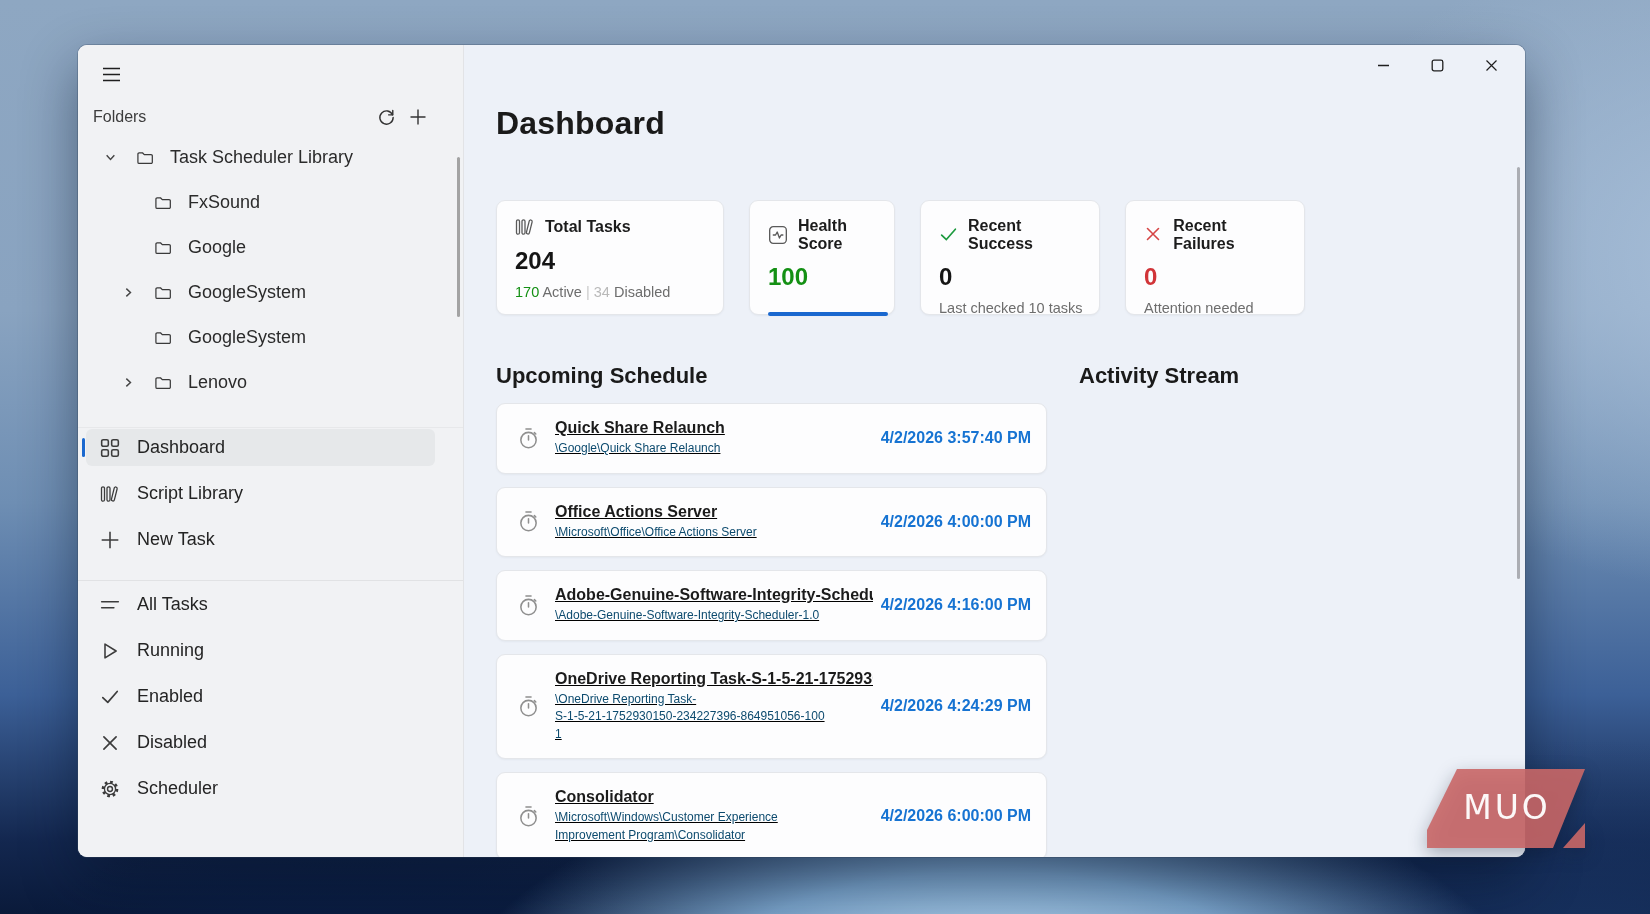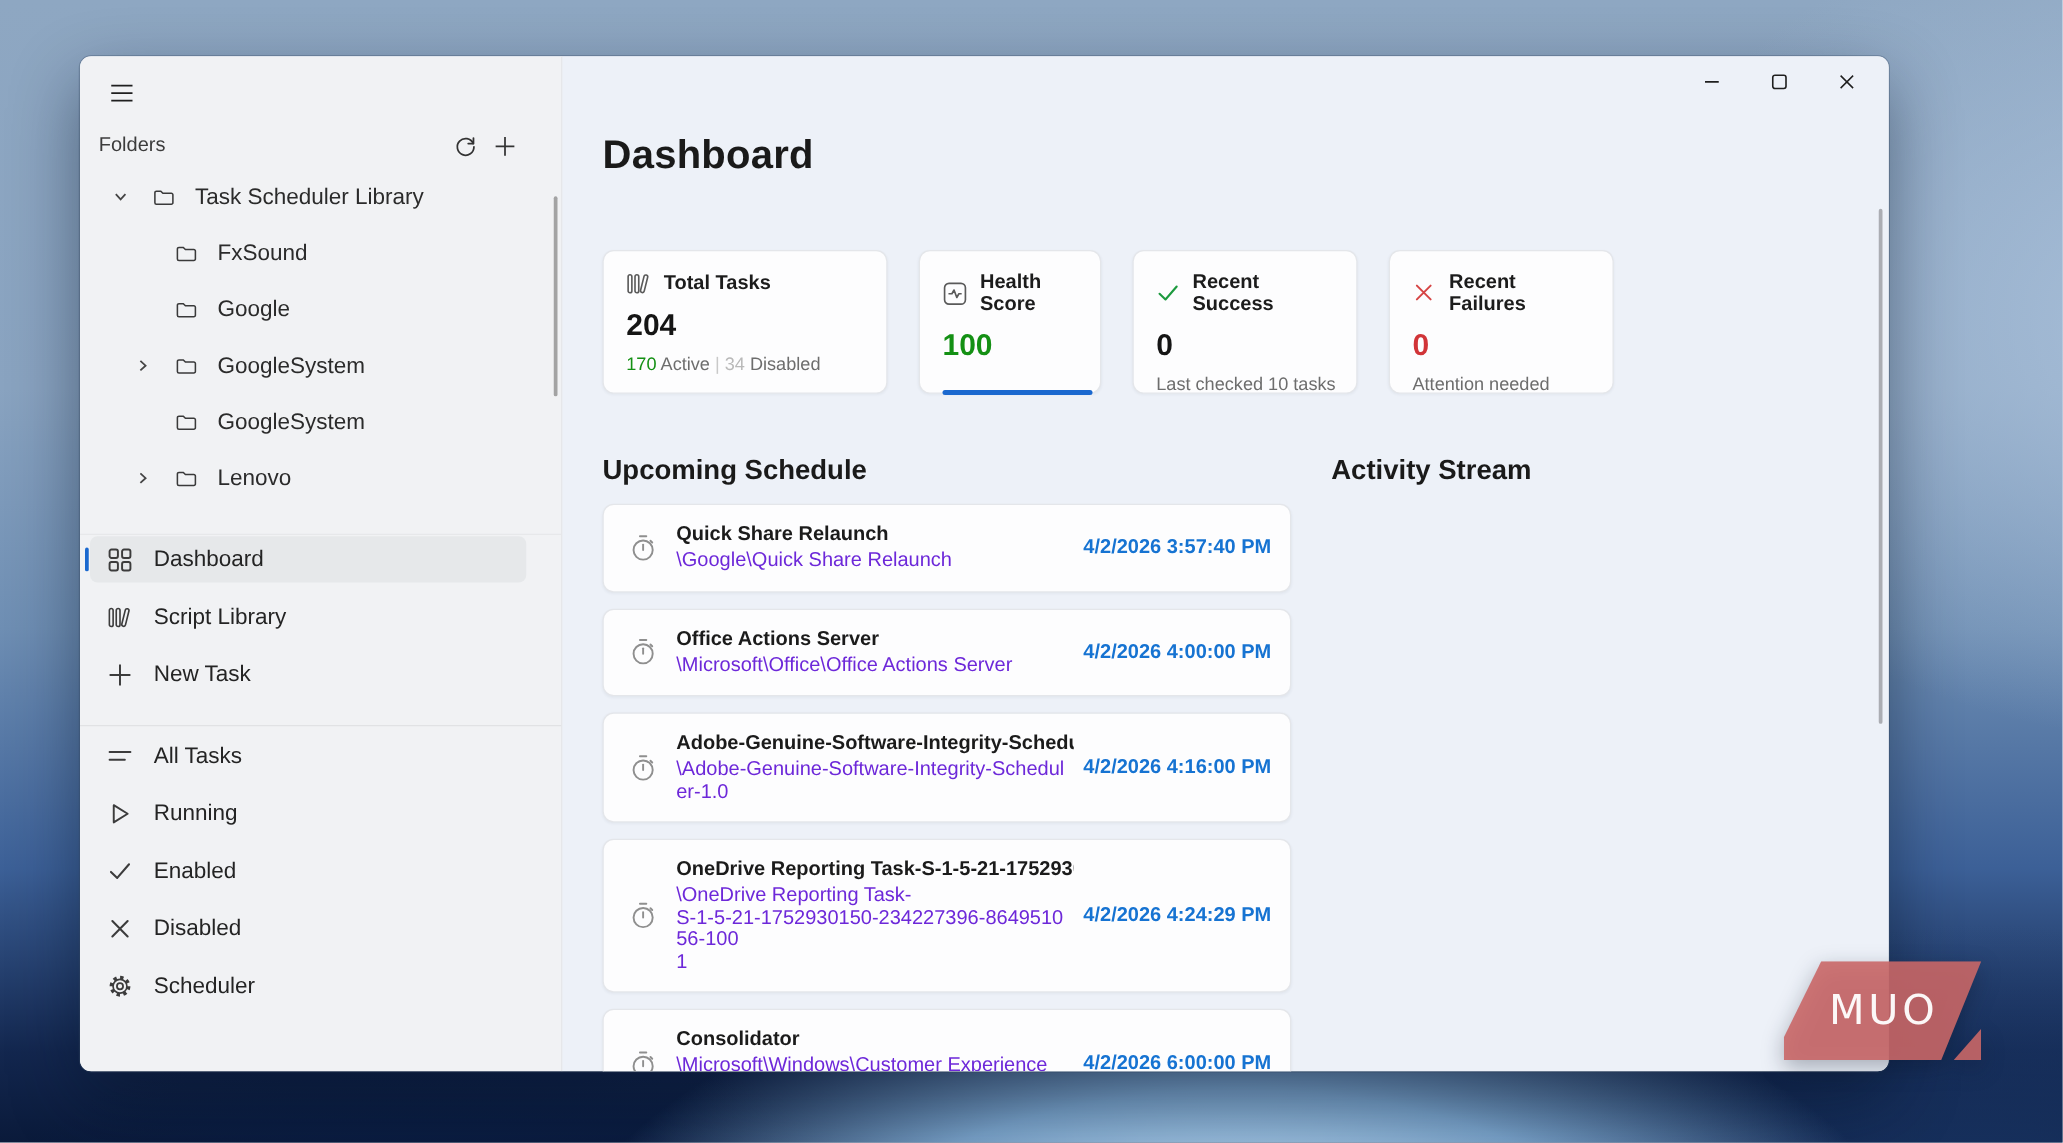--- a/index.html
+++ b/index.html
@@ -10,21 +10,21 @@
     background:
       radial-gradient(880px 470px at 60% 116%, #eaf5fd 0%, #bcdcf4 20%, rgba(150,198,238,.78) 40%, rgba(150,198,238,0) 64%),
       radial-gradient(640px 400px at 21% 119%, #04102a 0%, #0a1d42 38%, rgba(10,29,66,0) 68%),
       radial-gradient(900px 620px at 108% 28%, #a9c0da 0%, rgba(169,192,218,0) 55%),
       radial-gradient(760px 460px at 96% 112%, #1d3c70 0%, rgba(29,60,112,0) 62%),
       linear-gradient(180deg, #8ea7c2 0%, #89a3c0 34%, #6e8eb3 55%, #3c6097 76%, #13274f 92%, #0a1a3a 100%);
   }
 
   
   .window {
-    position:absolute; left:64px; top:45px; width:1447px; height:812px;
+    position:absolute; left:78px; top:45px; width:1447px; height:812px;
     background:#edf1f8; border-radius:9px; overflow:hidden;
     box-shadow:0 22px 55px rgba(5,15,35,.45), 0 0 0 1px rgba(70,90,115,.35);
     display:flex;
   }
 
   
   .caption { position:absolute; top:4px; right:12px; display:flex; gap:10px; z-index:5; }
   .cap-btn { width:44px; height:32px; display:flex; align-items:center; justify-content:center; color:#1f1f1f; cursor:default; border-radius:5px; }
   .cap-btn svg { display:block; }
 
@@ -73,25 +73,25 @@
   .stat-sub .dim { color:#b9b9b9; }
   .progress-track { margin-top:21px; width:120px; height:4px; }
   .progress-fill { height:4px; border-radius:2px; background:#1a68cf; }
 
   .columns { display:flex; margin-top:48px; }
   .col-sched { width:551px; flex:0 0 auto; }
   .section-heading { font-size:22px; font-weight:700; color:#1a1a1a; }
   .col-activity { margin-left:32px; flex:1; }
 
   .sched-list { margin-top:14px; }
-  .sched-card { position:relative; display:flex; align-items:center; background:#fdfdfe; border:1px solid #e4e6ea; border-radius:9px; padding:15px 16px; margin-bottom:13px; box-shadow:0 1px 2px rgba(40,50,70,.05); }
+  .sched-card { position:relative; display:flex; align-items:center; background:#fdfdfe; border:1px solid #e4e6ea; border-radius:9px; padding:15px 16px; margin-bottom:13px; box-shadow:0 1px 2px rgba(40,50,70,.05);text-decoration:underline; }
   .timer { width:23px; height:23px; color:#8f8f8f; margin:0 15px 0 4px; flex:0 0 auto; align-self:center; }
   .sched-text { width:318px; }
   .sched-name { font-size:16px; font-weight:700; color:#1b1b1b; white-space:nowrap; overflow:hidden; }
-  .sched-path { font-size:16px; color:#6d28d9; margin-top:3px; line-height:17.5px; white-space:pre-line; word-break:break-all; }
+  .sched-path { font-size:12px; color:#0c4a6e; margin-top:3px; line-height:17.5px; white-space:pre-line; word-break:break-all; }
   .sched-time { position:absolute; right:15px; top:50%; transform:translateY(-50%); font-size:16px; font-weight:700; color:#1673d2; white-space:nowrap; }
 
   .main-scrollbar { position:absolute; left:1439px; top:122px; width:3px; height:412px; background:#abadb3; border-radius:2px; }
 
   
   .muo { position:absolute; left:1427px; top:768px; width:159px; height:80px; filter:drop-shadow(0 6px 9px rgba(10,20,40,.35)); }
   .muo-badge { position:absolute; inset:0; background:rgba(201,103,103,.9); clip-path:polygon(0px 62px, 30px 1px, 158px 1px, 126px 80px, 0px 80px); }
   .muo-tri { position:absolute; left:136px; top:55px; width:22px; height:25px; background:rgba(201,103,103,.9); clip-path:polygon(0% 100%, 100% 100%, 100% 0%); }
   .muo-text { position:absolute; left:30px; top:20px; width:100px; text-align:center; font-size:33px; font-weight:400; letter-spacing:3px; color:rgba(255,255,255,.95); font-family:"DejaVu Sans", sans-serif; }
 </style>

